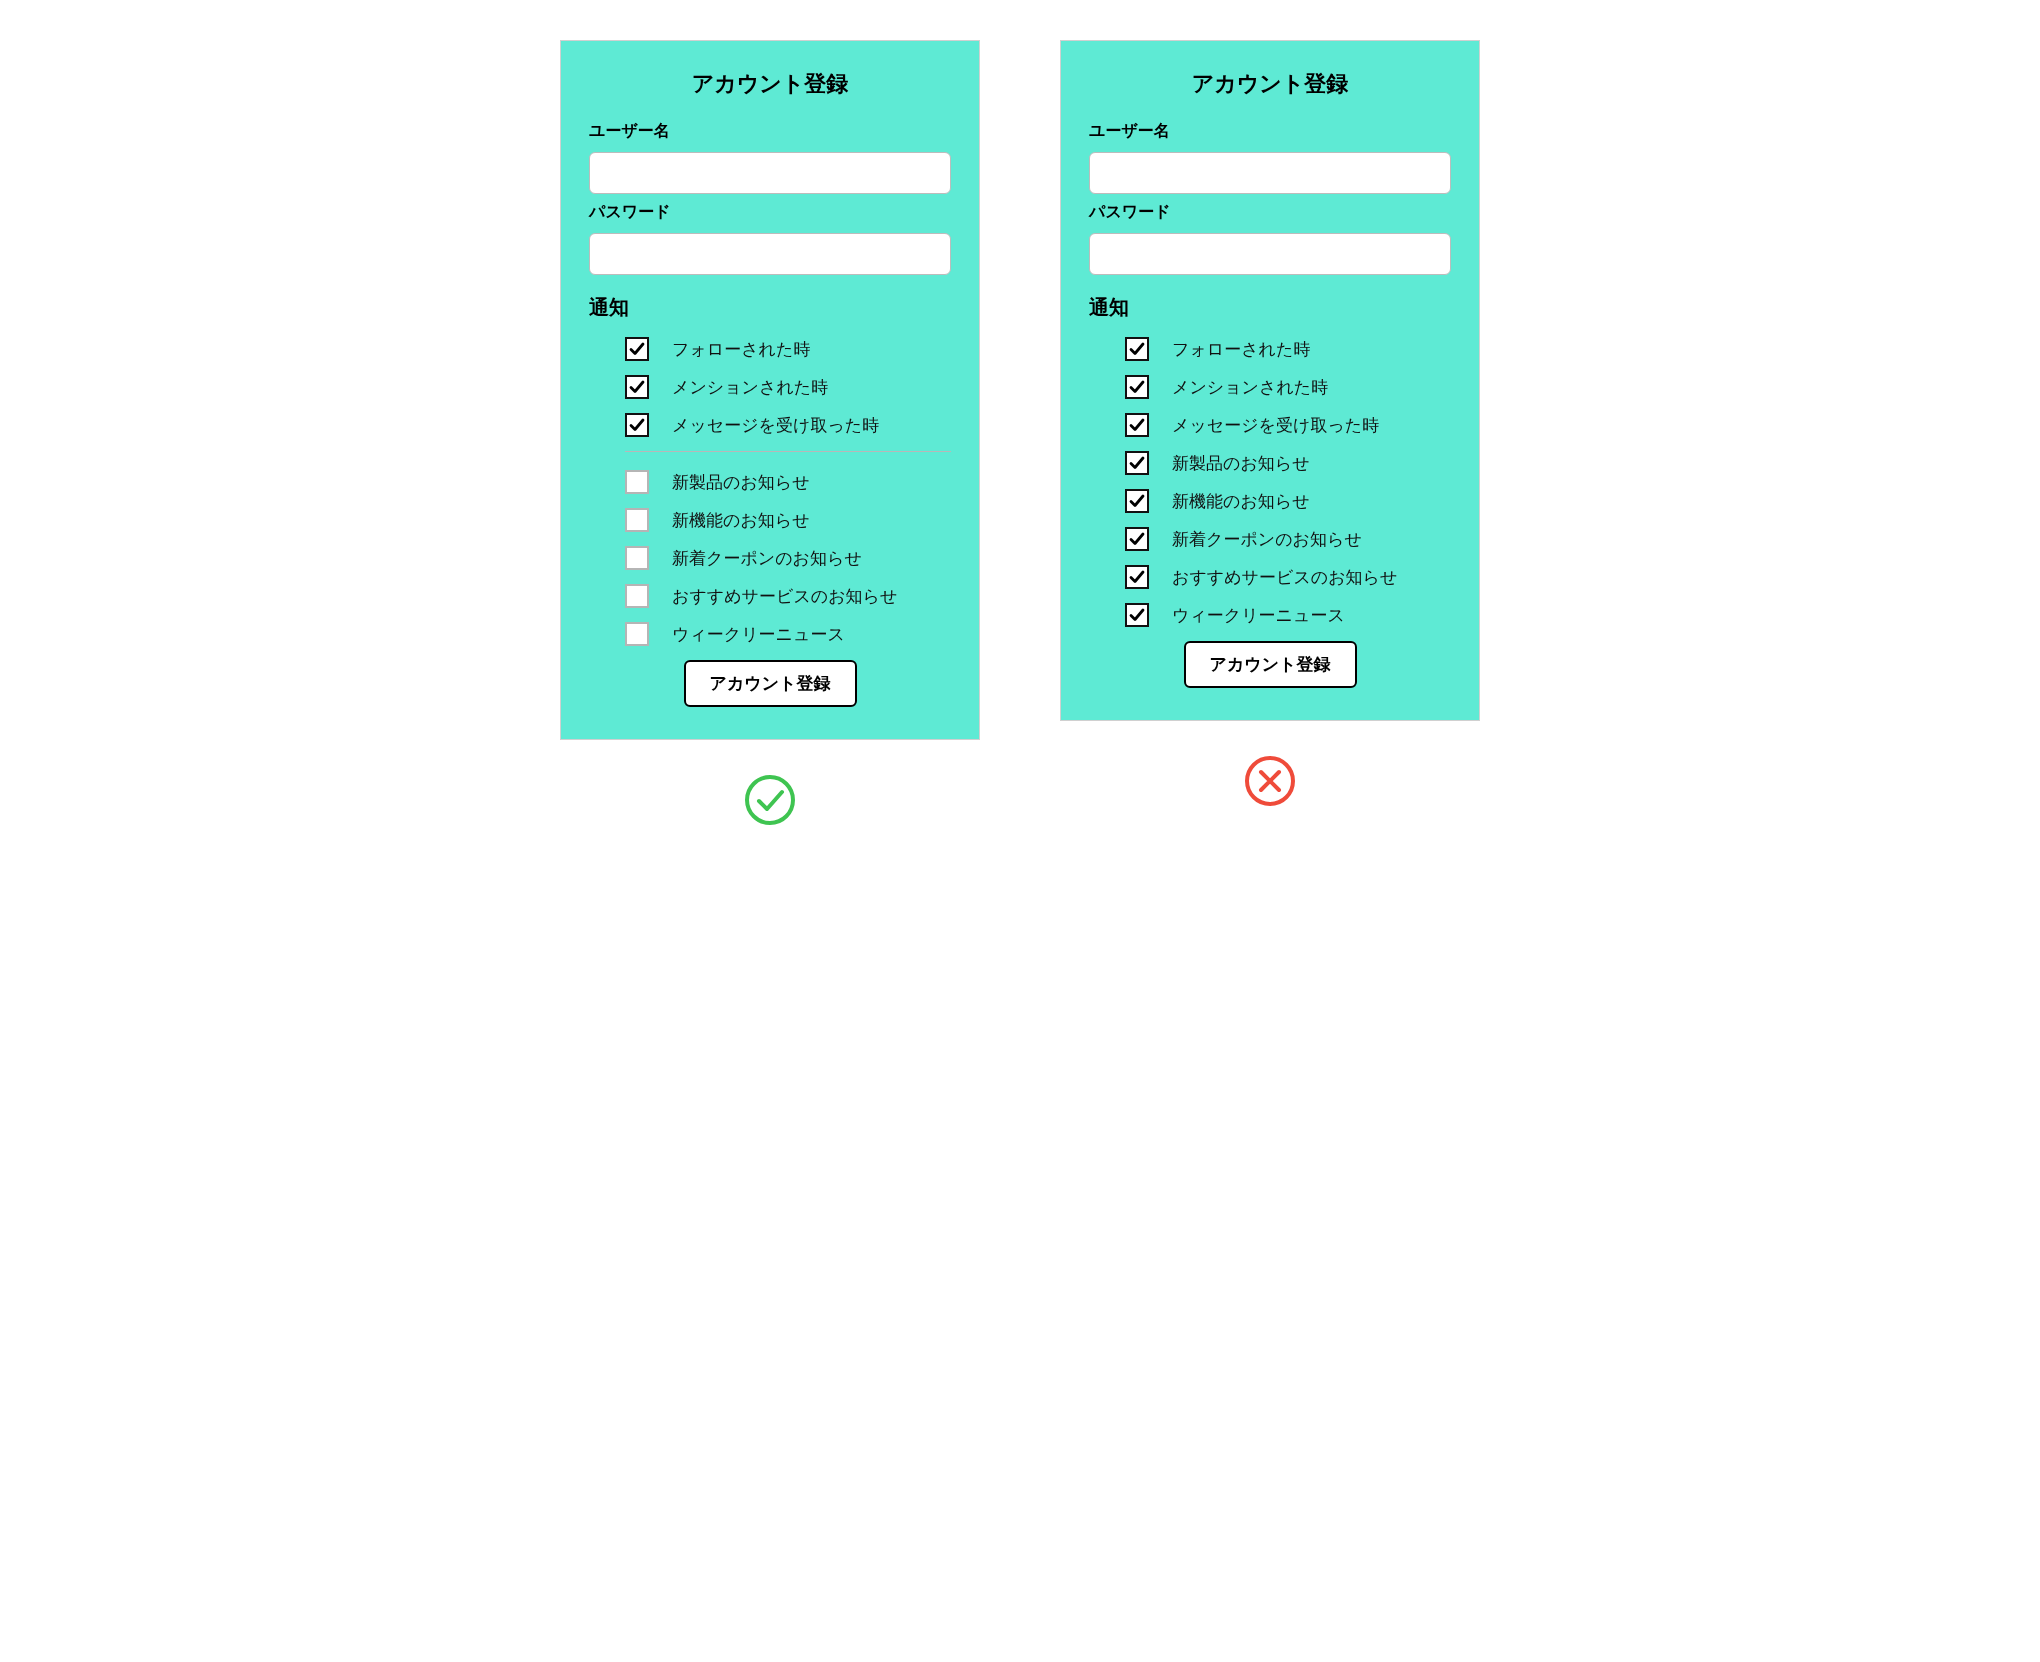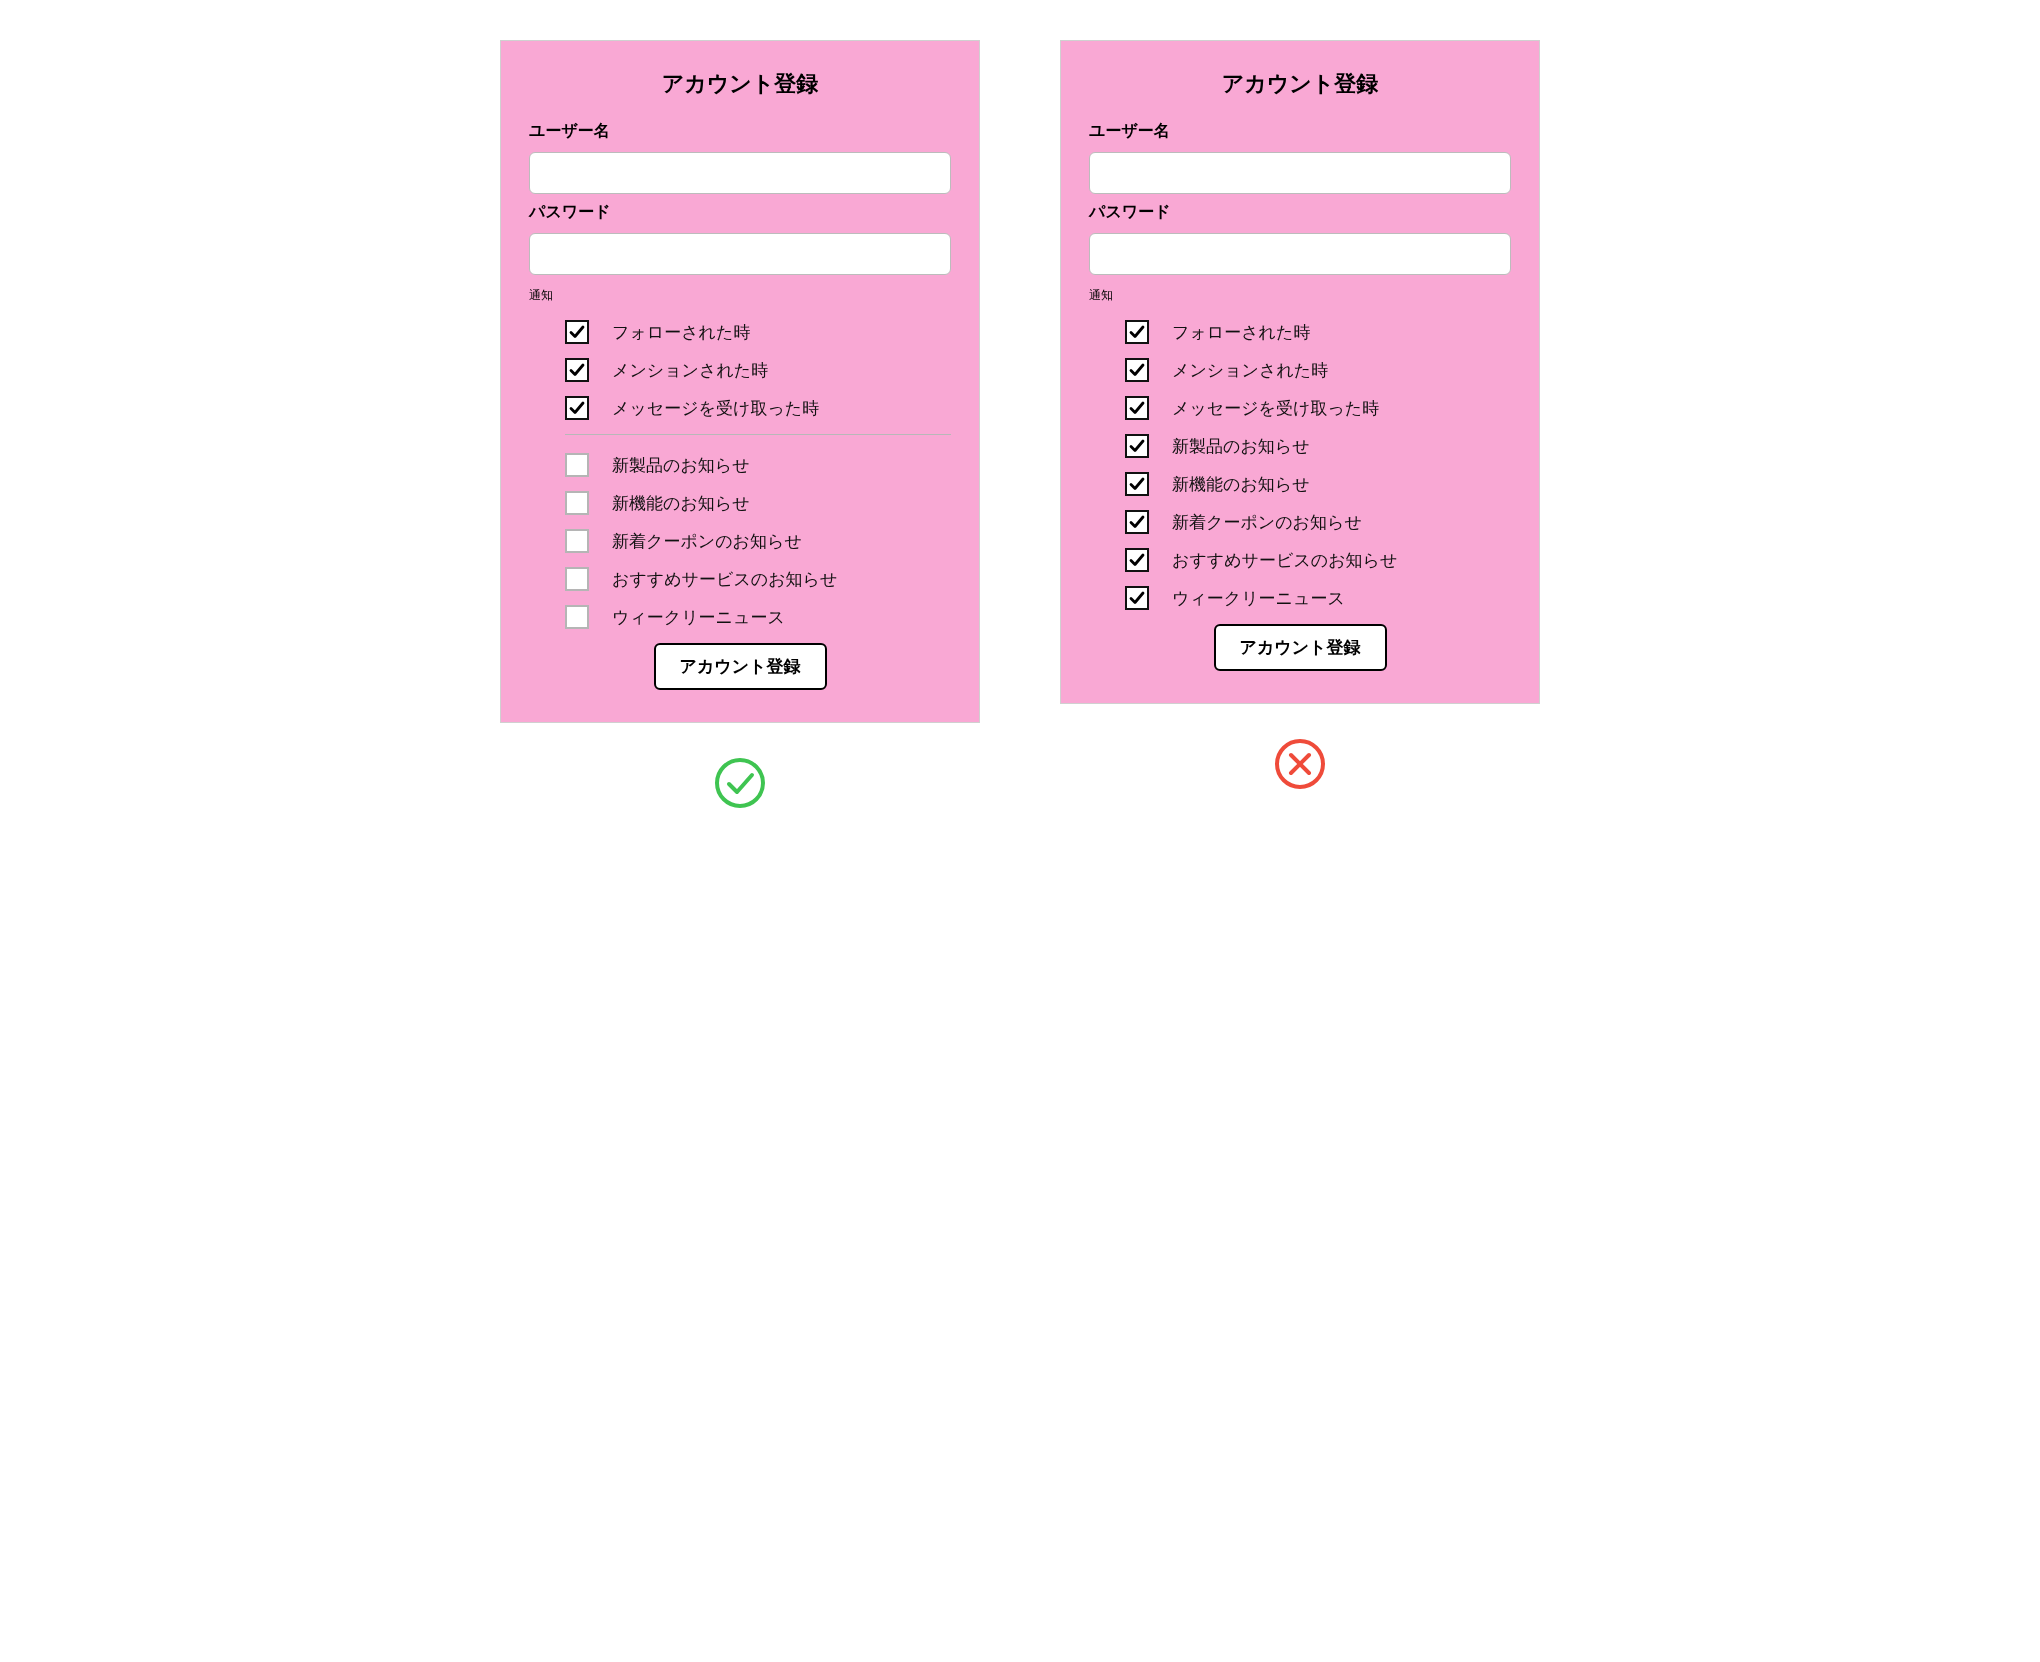--- a/index.html
+++ b/index.html
@@ -13,22 +13,22 @@
     gap: 80px;
     justify-content: center;
     align-items: flex-start;
   }
   .column {
     display: flex;
     flex-direction: column;
     align-items: center;
   }
   .panel {
-    width: 480px;
-    background: #f9a8d4;
+    width: 420px;
+    background: #5eead4;
     border: 1px solid #d0d0d0;
     padding: 28px 28px 32px 28px;
   }
   .panel-title {
     text-align: center;
     font-size: 22px;
     font-weight: 700;
     margin-bottom: 22px;
   }
   .field-group {
@@ -43,24 +43,24 @@
   .text-input {
     width: 100%;
     height: 42px;
     border: 1px solid #bcbcbc;
     border-radius: 6px;
     background: #ffffff;
     font-size: 15px;
     padding: 0 10px;
   }
   .section-label {
-    font-size: 12px;
-    font-weight: 400;
+    font-size: 20px;
+    font-weight: 700;
     margin-bottom: 16px;
-    margin-top: 12px;
+    margin-top: 19px;
   }
   .checkbox-list {
     padding-left: 36px;
   }
   .checkbox-row {
     display: flex;
     align-items: center;
     gap: 23px;
     margin-bottom: 14px;
   }

